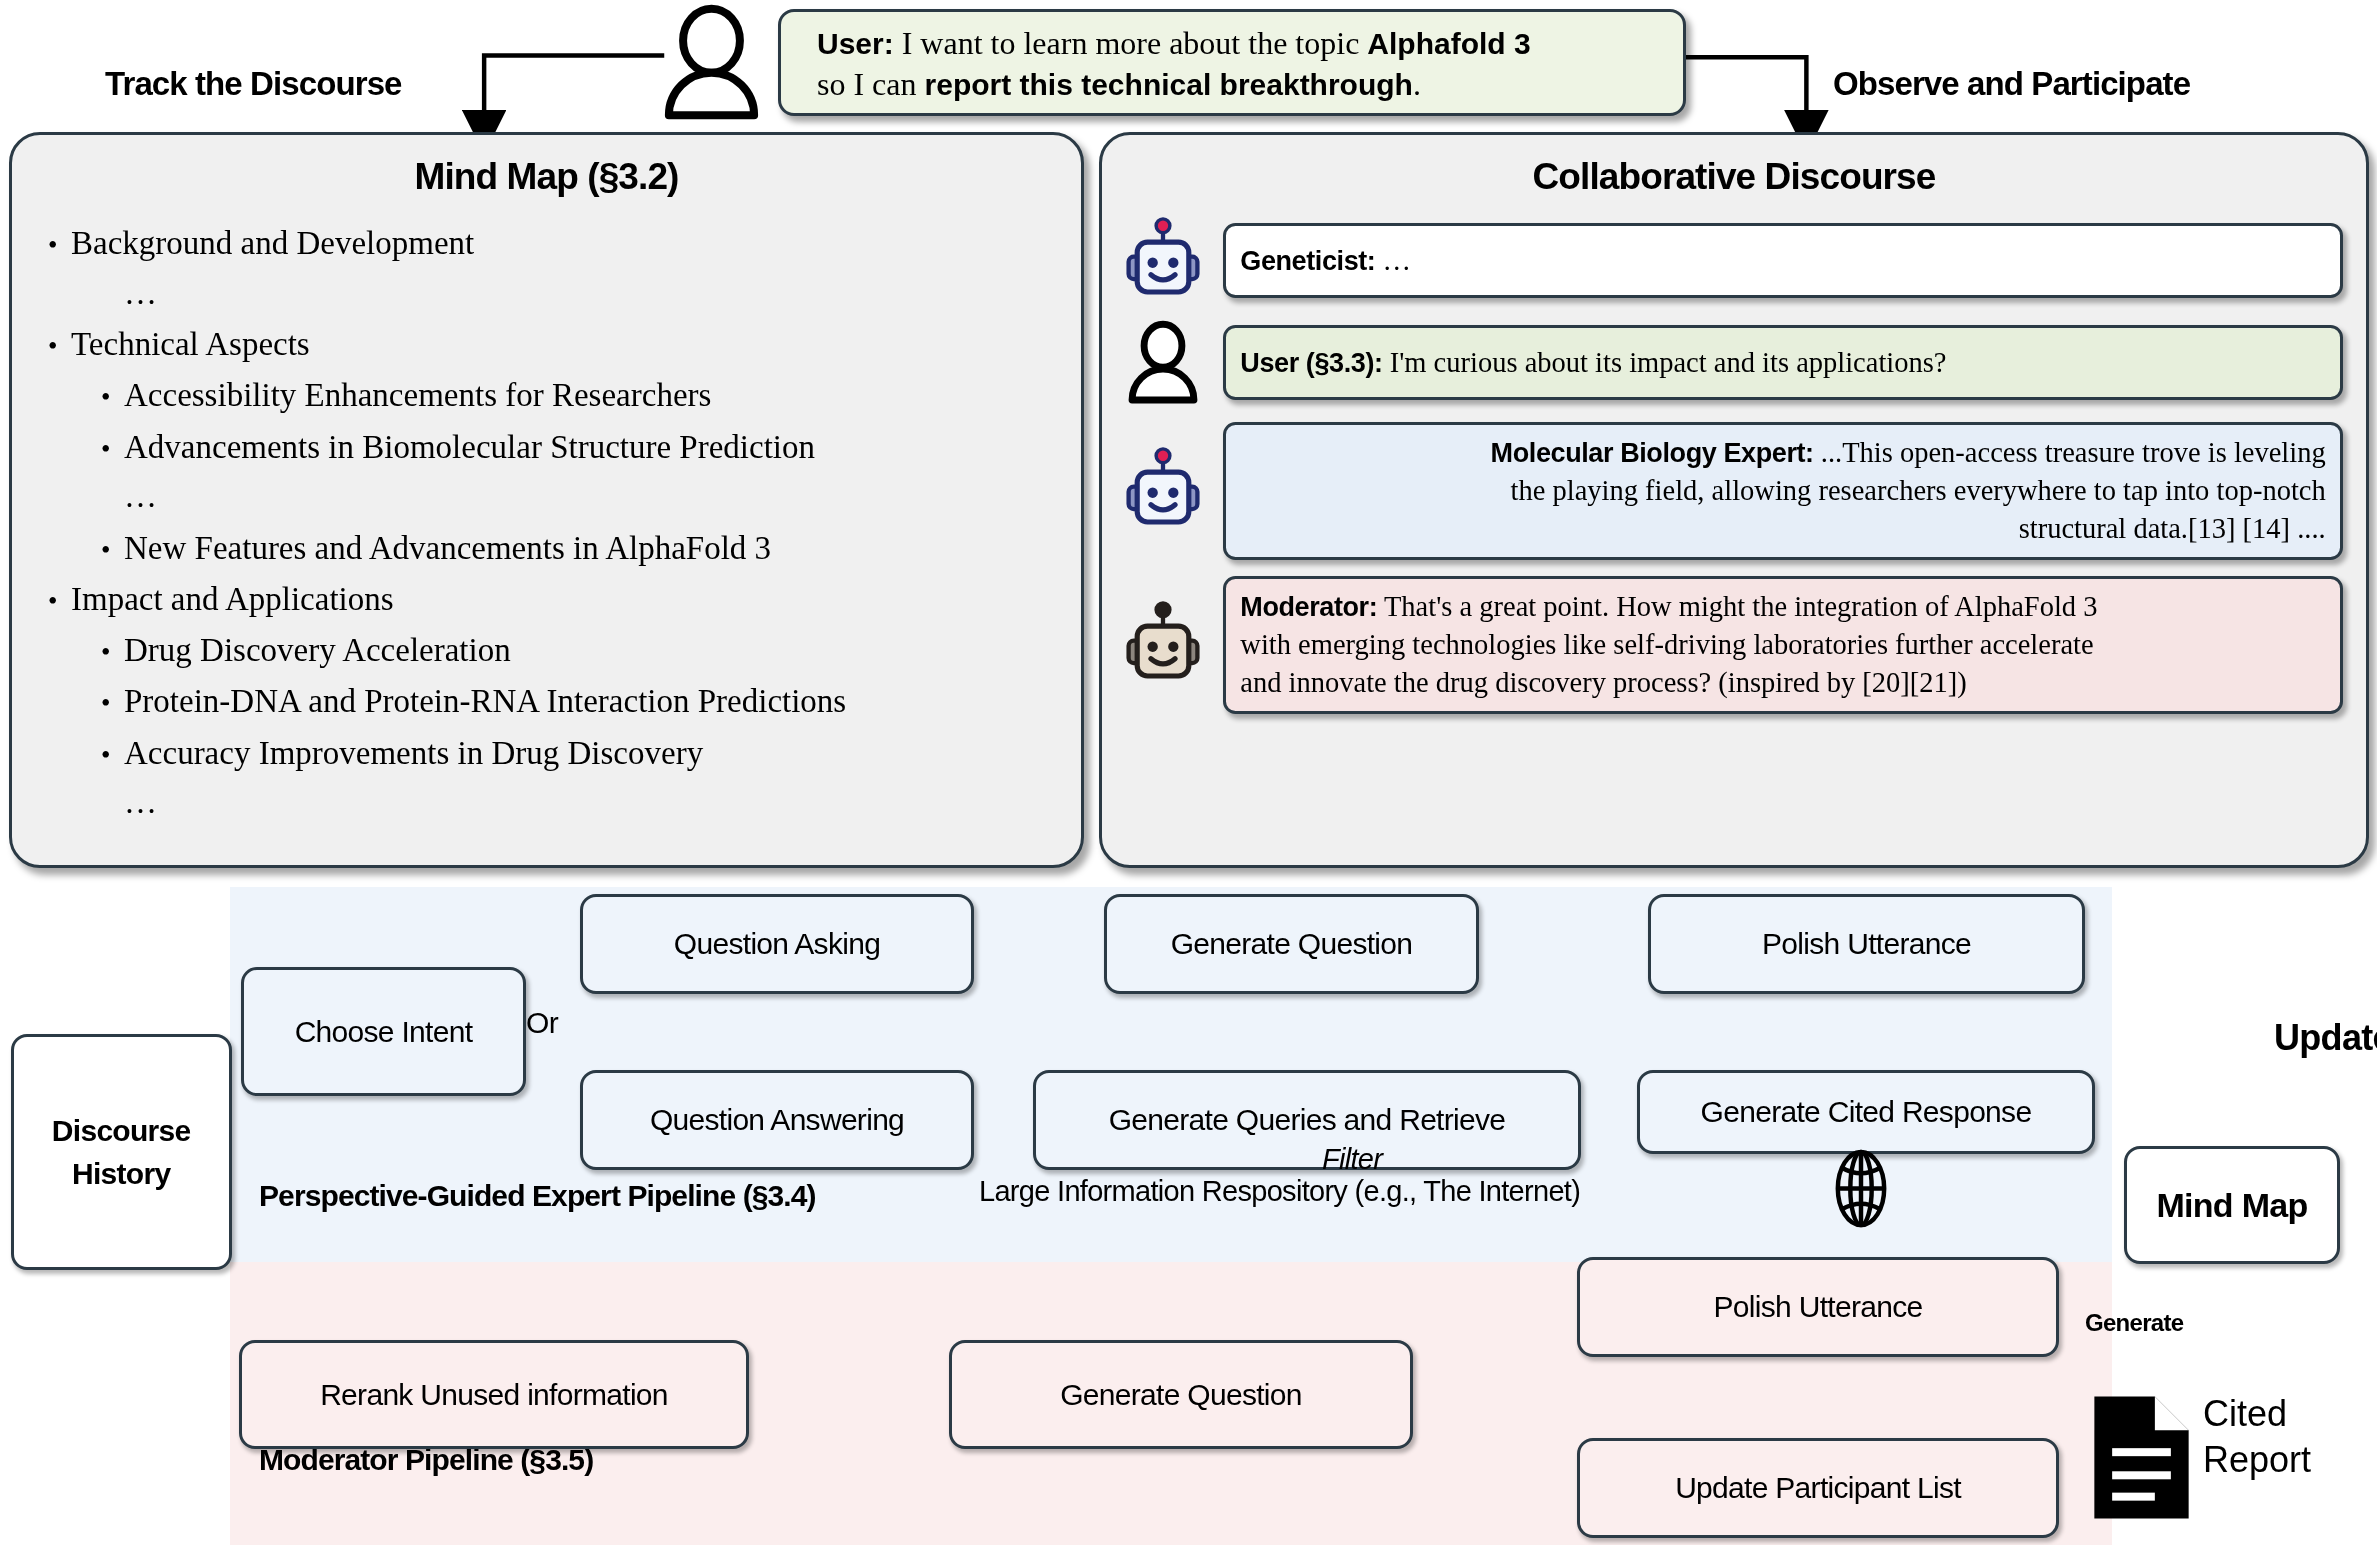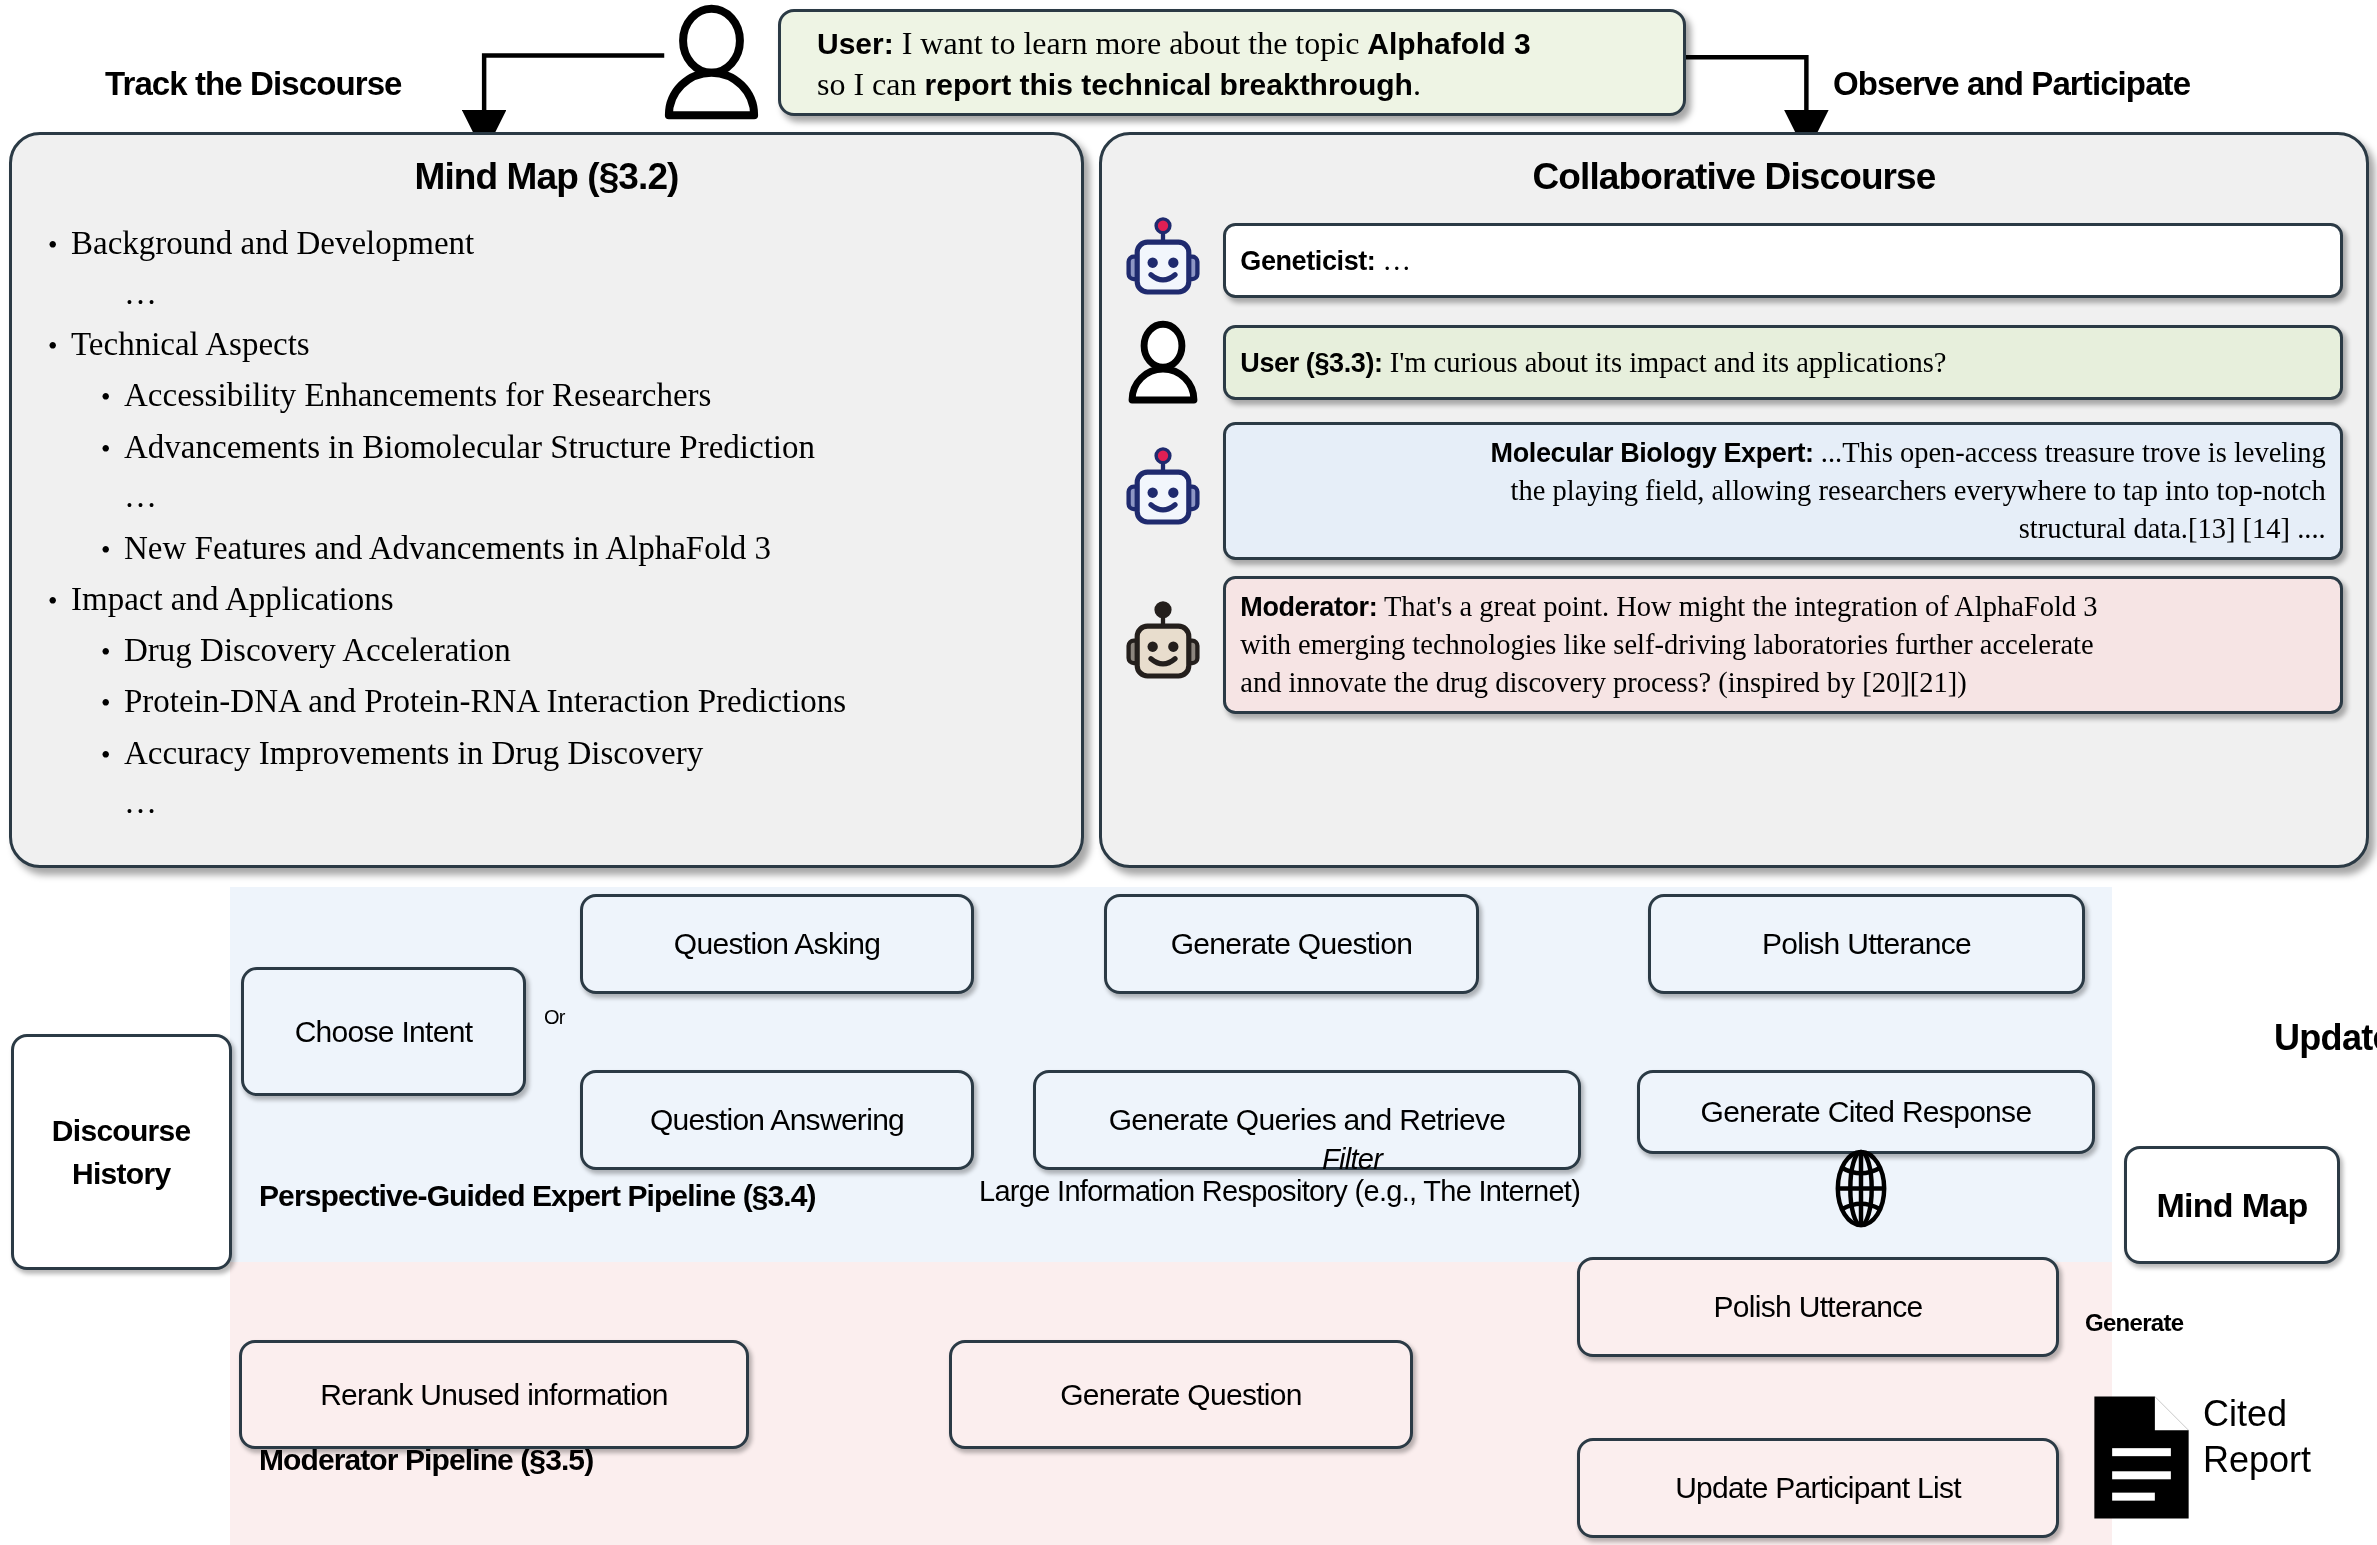--- a/index.html
+++ b/index.html
@@ -262,21 +262,21 @@
   <path d="M2513,1440 L2513,1560" stroke="#000" stroke-width="30" fill="none" marker-end="url(#ahbig)"></path>
 </svg>
 
 <div class="abs pbox bold" style="left:10.7px;top:1034px;width:221px;height:236px;
      background:#ffffff;flex-direction:column;line-height:43px;">
   <span>Discourse</span>
   <span>History</span>
 </div>
 
 <div class="abs pbox" style="left:241px;top:967px;width:285px;height:129px;background:#eef4fb;">Choose Intent</div>
-<div class="abs plain" style="left:544px;top:1006px;font-size:20px;">Or</div>
+<div class="abs plain" style="left:526px;top:1006px;font-size:30px;">Or</div>
 
 <div class="abs pbox" style="left:580px;top:894px;width:394px;height:100px;background:#eef4fb;">Question Asking</div>
 <div class="abs pbox" style="left:1104px;top:894px;width:375px;height:100px;background:#eef4fb;">Generate Question</div>
 <div class="abs pbox" style="left:1648px;top:894px;width:437px;height:100px;background:#eef4fb;">Polish Utterance</div>
 
 <div class="abs pbox" style="left:580px;top:1070px;width:394px;height:100px;background:#eef4fb;">Question Answering</div>
 <div class="abs pbox" style="left:1033px;top:1070px;width:548px;height:100px;background:#eef4fb;">Generate Queries and Retrieve</div>
 <div class="abs pbox" style="left:1637px;top:1070px;width:458px;height:84px;background:#eef4fb;">Generate Cited Response</div>
 
 <div class="abs plain" style="left:1322px;top:1143px;font-style:italic;">Filter</div>

